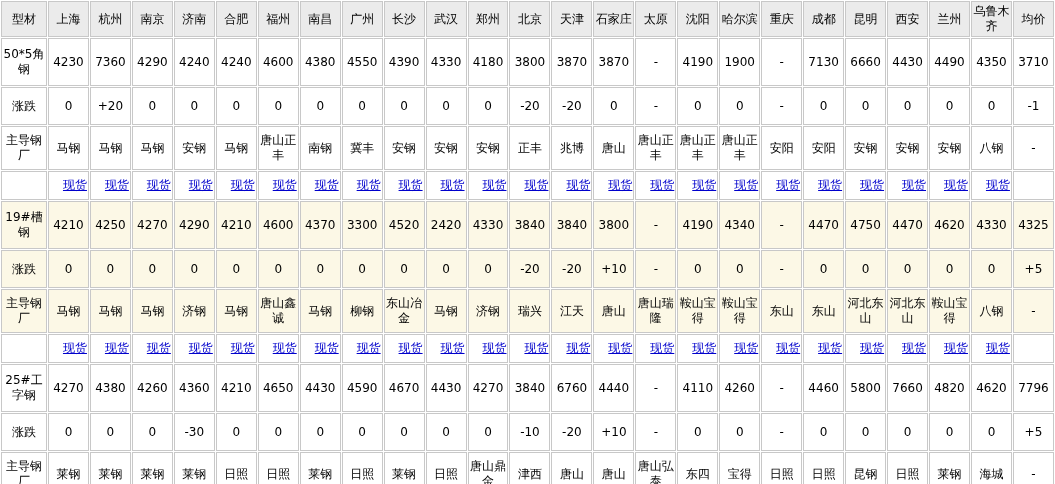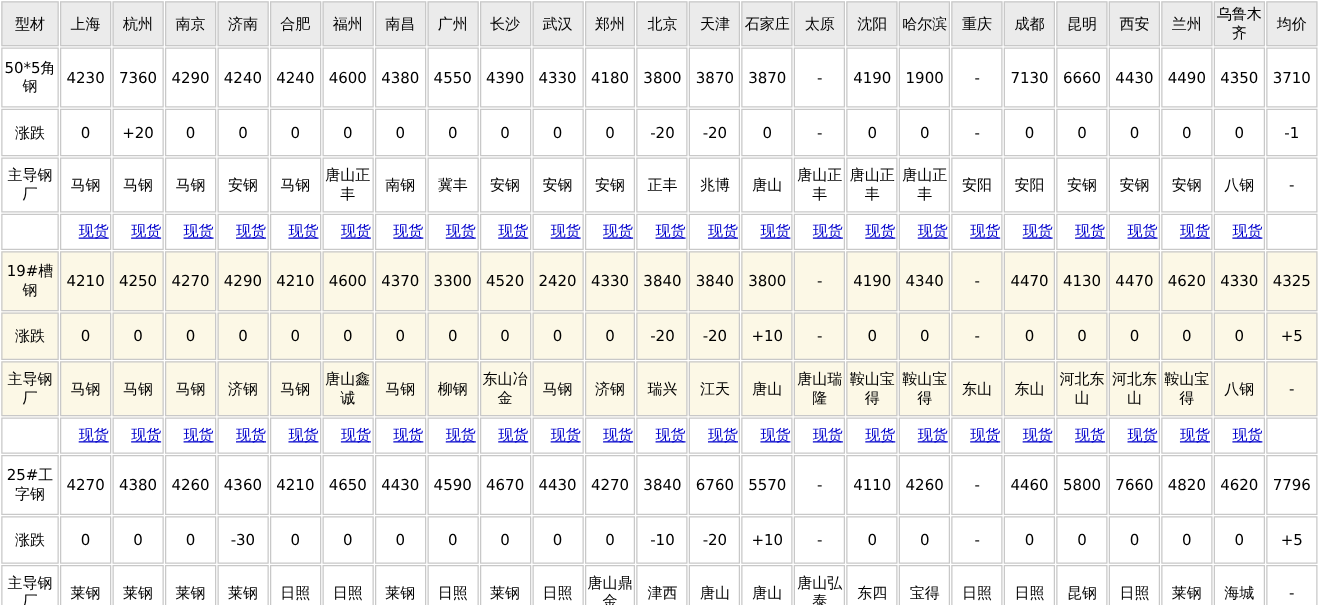--- a/index.html
+++ b/index.html
@@ -196,21 +196,21 @@
         <td>2420</td>
         <td>4330</td>
         <td>3840</td>
         <td>3840</td>
         <td>3800</td>
         <td>-</td>
         <td>4190</td>
         <td>4340</td>
         <td>-</td>
         <td>4470</td>
-        <td>4130</td>
+        <td>4750</td>
         <td>4470</td>
         <td>4620</td>
         <td>4330</td>
         <td>4325</td>
       </tr>
       <tr class="r-change alt">
         <td>涨跌</td>
         <td>0</td>
         <td>0</td>
         <td>0</td>
@@ -298,21 +298,21 @@
         <td>4360</td>
         <td>4210</td>
         <td>4650</td>
         <td>4430</td>
         <td>4590</td>
         <td>4670</td>
         <td>4430</td>
         <td>4270</td>
         <td>3840</td>
         <td>6760</td>
-        <td>5570</td>
+        <td>4440</td>
         <td>-</td>
         <td>4110</td>
         <td>4260</td>
         <td>-</td>
         <td>4460</td>
         <td>5800</td>
         <td>7660</td>
         <td>4820</td>
         <td>4620</td>
         <td>7796</td>

